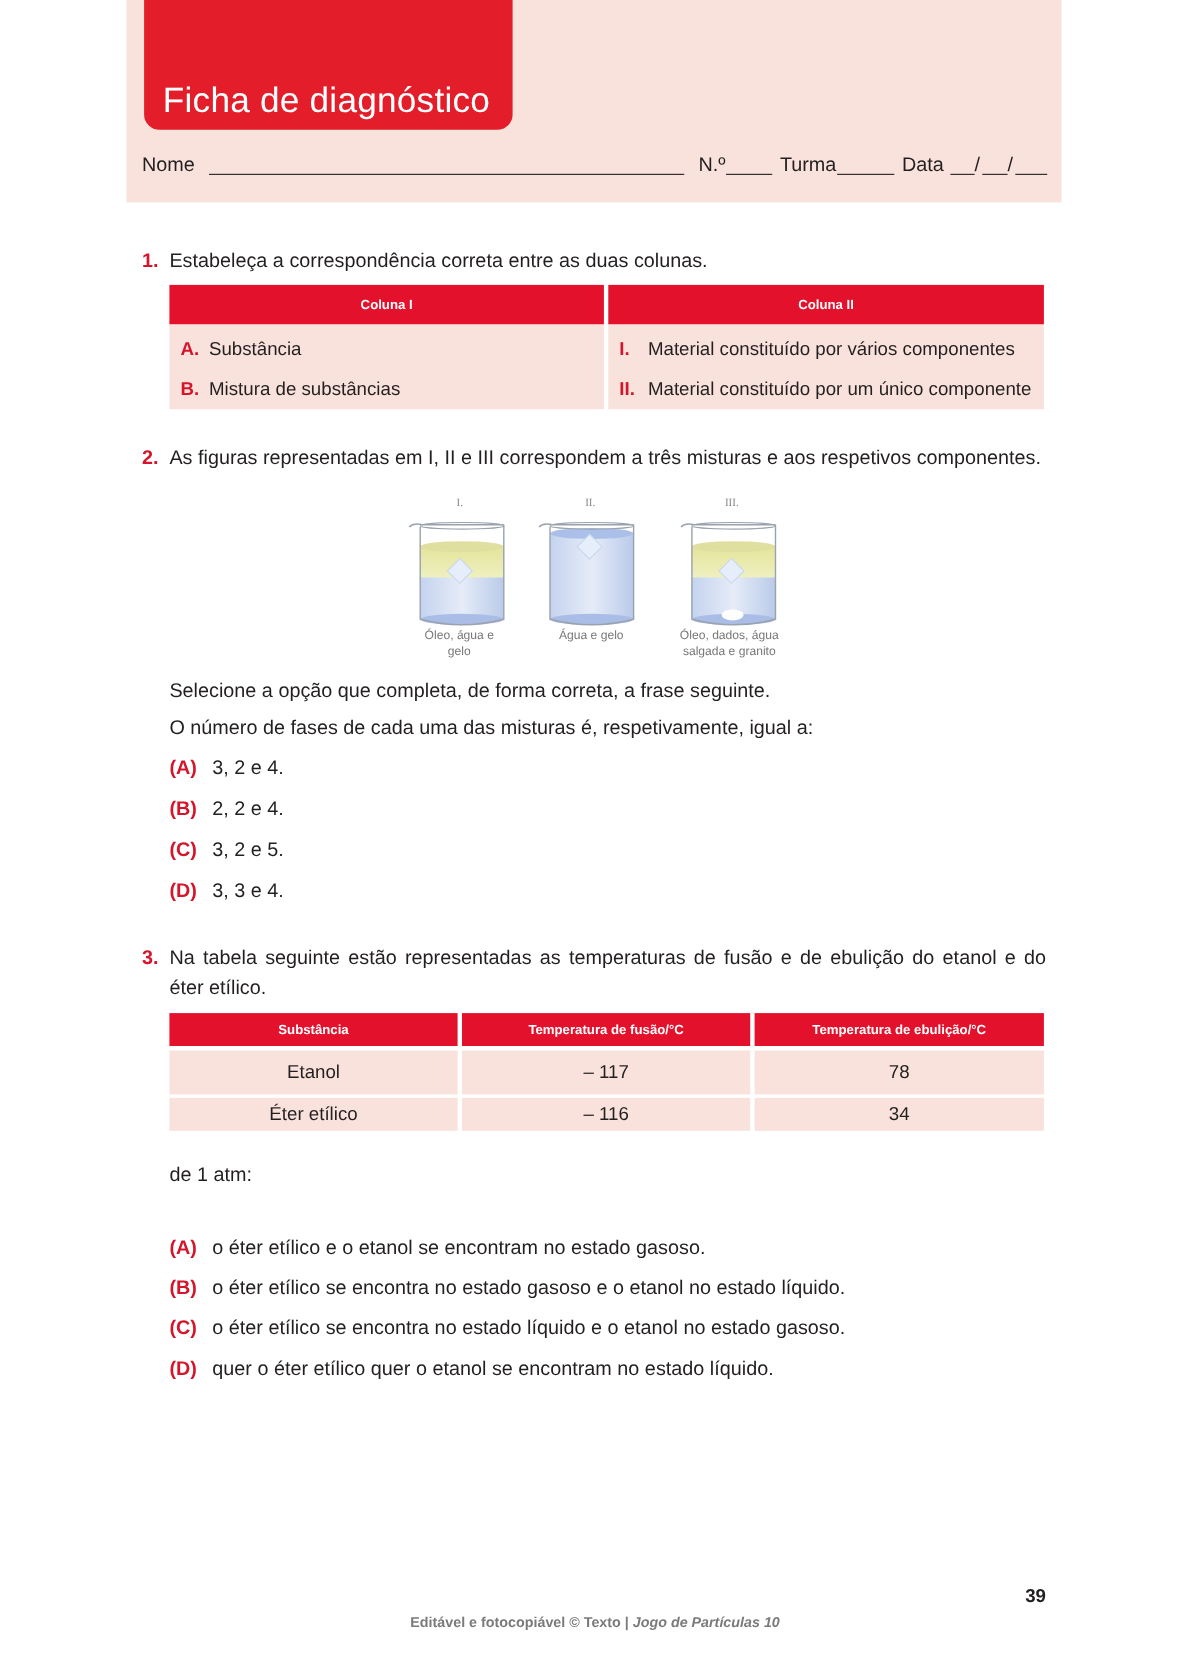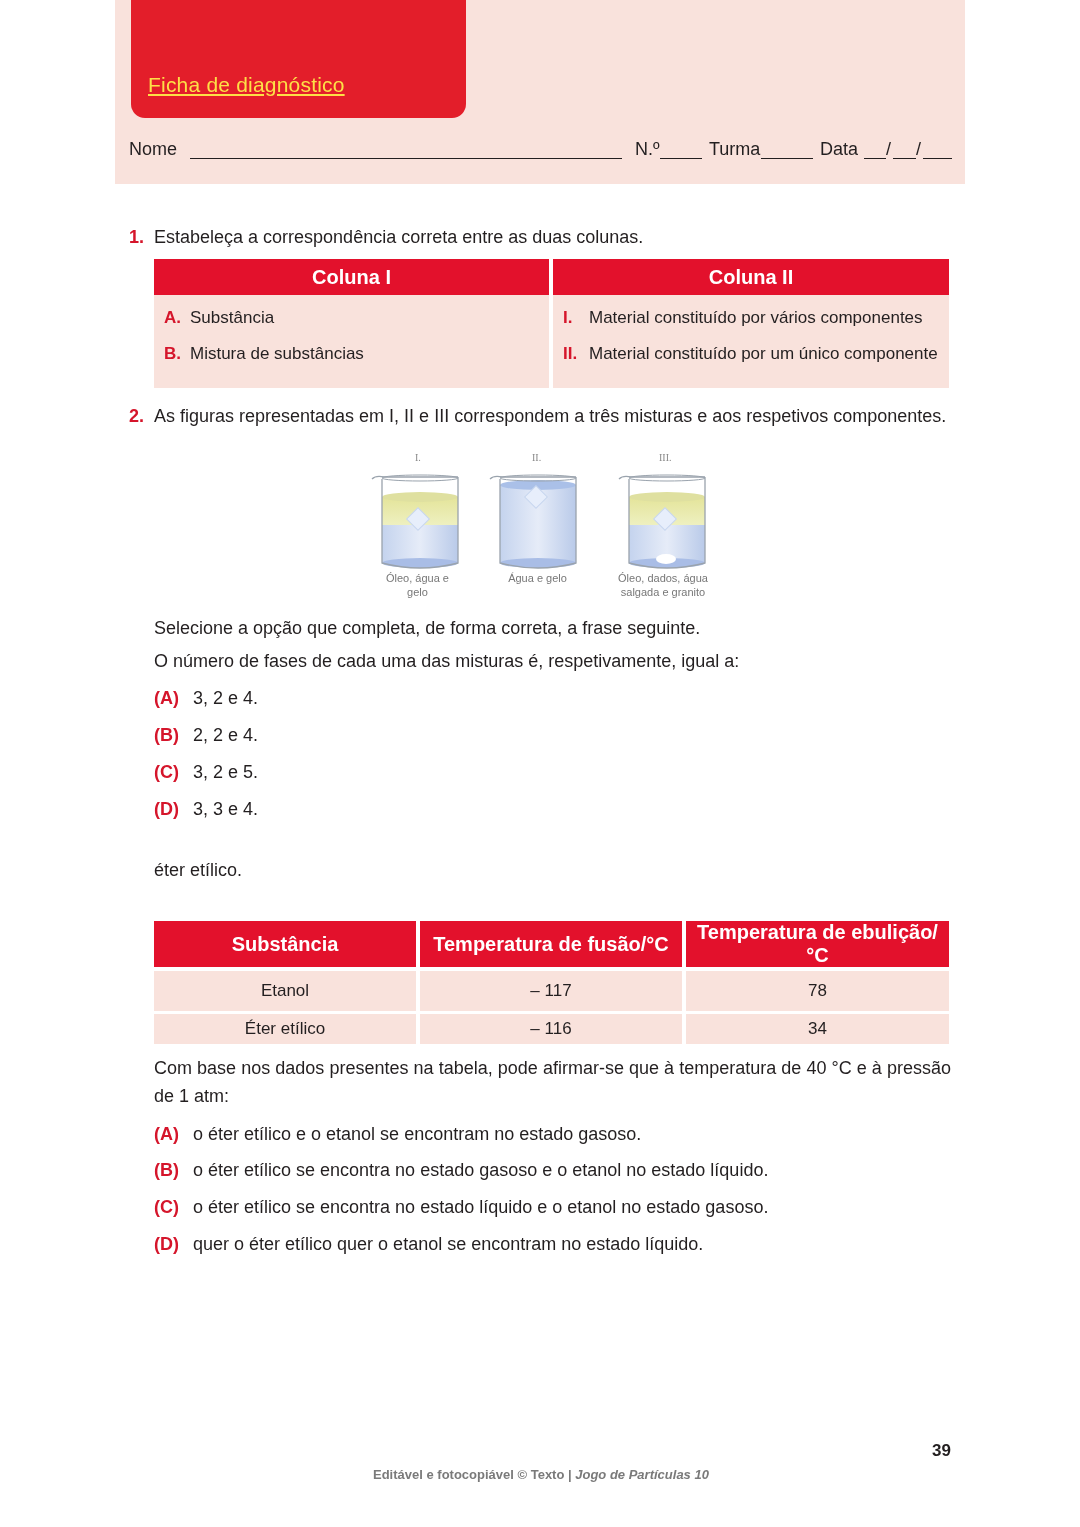--- a/index.html
+++ b/index.html
@@ -9,37 +9,37 @@
   .header-band {
     position: absolute; left: 115px; top: 0; width: 850px; height: 184px;
     background: #f9e2dc;
   }
   .title-tab {
     position: absolute; left: 131px; top: 0; width: 335px; height: 118px;
     background: #e31e2a; border-radius: 0 0 14px 14px;
   }
   .title-tab span {
     position: absolute; left: 17px; top: 73px;
-    color: #fde047; font-size: 21px; letter-spacing: 0.2px; text-decoration: underline;
+    color: #ffffff; font-size: 32px; letter-spacing: 0.2px;
   }
   .id-line {
     position: absolute; left: 129px; top: 139px; width: 824px; height: 24px;
     font-size: 18px; color: #231f20; white-space: nowrap;
   }
   .id-line .lbl { position: absolute; top: 0; }
   .id-line .blank { position: absolute; top: 0; border-bottom: 1.3px solid #231f20; height: 20px; }
 
   .q { position: absolute; left: 129px; font-size: 18px; line-height: 28px; }
   .q .num { color: #d5152b; font-weight: bold; display: inline-block; width: 25px; }
   .q-body { position: absolute; left: 154px; font-size: 18px; line-height: 28px; }
   .justify { text-align: justify; width: 797px; }
 
   table.t { position: absolute; border-collapse: separate; border-spacing: 4px 0; }
   table.t th {
-    background: #e3112c; color: #fff; font-weight: bold; font-size: 20px;
+    background: #e3112c; color: #fff; font-weight: bold; font-size: 12px;
     text-align: center; height: 36px; margin-top: 21px;
   }
   table.t td { background: #f9e2dc; font-size: 17px; }
 
   .opt { position: absolute; left: 154px; font-size: 18px; line-height: 28px; white-space: nowrap; }
   .opt .ol { color: #d5152b; font-weight: bold; display: inline-block; width: 39px; }
   .red-b { color: #d5152b; font-weight: bold; }
 
   .figure { position: absolute; left: 365px; top: 447px; width: 355px; height: 160px; }
   .beaker-label { position: absolute; font-family: "Liberation Serif", serif; font-size: 10px; color: #888; }
@@ -82,21 +82,21 @@
       <th style="width:395px">Coluna I</th>
       <th style="width:396px">Coluna II</th>
     </tr>
   </thead>
   <tbody>
     <tr>
       <td style="padding:5px 10px 0 10px;height:76px;vertical-align:top;line-height:36px">
         <div><span class="red-b" style="display:inline-block;width:26px">A.</span><span>Substância</span></div>
         <div><span class="red-b" style="display:inline-block;width:26px">B.</span><span>Mistura de substâncias</span></div>
       </td>
-      <td style="padding:5px 8px 16px 10px;height:76px;vertical-align:top;line-height:36px;white-space:nowrap">
+      <td style="padding:5px 8px 0 10px;height:76px;vertical-align:top;line-height:36px;white-space:nowrap">
         <div><span class="red-b" style="display:inline-block;width:26px">I.</span><span>Material constituído por vários componentes</span></div>
         <div><span class="red-b" style="display:inline-block;width:26px">II.</span><span>Material constituído por um único componente</span></div>
       </td>
     </tr>
   </tbody>
 </table>
 
 <div class="q" style="top:402px;white-space:nowrap">
   <span class="num">2.</span><span>As figuras representadas em I, II e III correspondem a três misturas e aos respetivos componentes.</span>
 </div>
@@ -164,20 +164,21 @@
 
 <div class="q-body" style="top:614px">Selecione a opção que completa, de forma correta, a frase seguinte.</div>
 <div class="q-body" style="top:647px">O número de fases de cada uma das misturas é, respetivamente, igual a:</div>
 
 <div class="opt" style="top:684px"><span class="ol">(A)</span><span>3, 2 e 4.</span></div>
 <div class="opt" style="top:721px"><span class="ol">(B)</span><span>2, 2 e 4.</span></div>
 <div class="opt" style="top:758px"><span class="ol">(C)</span><span>3, 2 e 5.</span></div>
 <div class="opt" style="top:795px"><span class="ol">(D)</span><span>3, 3 e 4.</span></div>
 
 <div class="q" style="top:856px">
+  <div class="justify" style="width:822px;text-align-last:justify"><span class="num">3.</span><span>Na tabela seguinte estão representadas as temperaturas de fusão e de ebulição do etanol e do</span></div>
   <div style="padding-left:25px">éter etílico.</div>
 </div>
 
 <table class="t" style="left:150px;top:921px;width:803px">
   <thead>
     <tr>
       <th style="width:262px;height:30px">Substância</th>
       <th style="width:262px;height:30px">Temperatura de fusão/°C</th>
       <th style="width:263px;height:30px">Temperatura de ebulição/°C</th>
     </tr>
@@ -190,21 +191,20 @@
     </tr>
     <tr>
       <td style="text-align:center;height:18px;border-top:3px solid #fff">Éter etílico</td>
       <td style="text-align:center;height:33px;border-top:3px solid #fff">– 116</td>
       <td style="text-align:center;height:33px;border-top:3px solid #fff">34</td>
     </tr>
   </tbody>
 </table>
 
 <div class="q-body" style="top:1054px">
-  <div class="justify" style="text-align-last:justify">Com base nos dados presentes na tabela, pode afirmar-se que à temperatura de 40 °C e à pressão</div>
   <div>de 1 atm:</div>
 </div>
 
 <div class="opt" style="top:1120px"><span class="ol">(A)</span><span>o éter etílico e o etanol se encontram no estado gasoso.</span></div>
 <div class="opt" style="top:1156px"><span class="ol">(B)</span><span>o éter etílico se encontra no estado gasoso e o etanol no estado líquido.</span></div>
 <div class="opt" style="top:1193px"><span class="ol">(C)</span><span>o éter etílico se encontra no estado líquido e o etanol no estado gasoso.</span></div>
 <div class="opt" style="top:1230px"><span class="ol">(D)</span><span>quer o éter etílico quer o etanol se encontram no estado líquido.</span></div>
 
 <div class="footer"><span>Editável e fotocopiável © Texto | </span><i>Jogo de Partículas 10</i></div>
 <div class="pageno">39</div>

